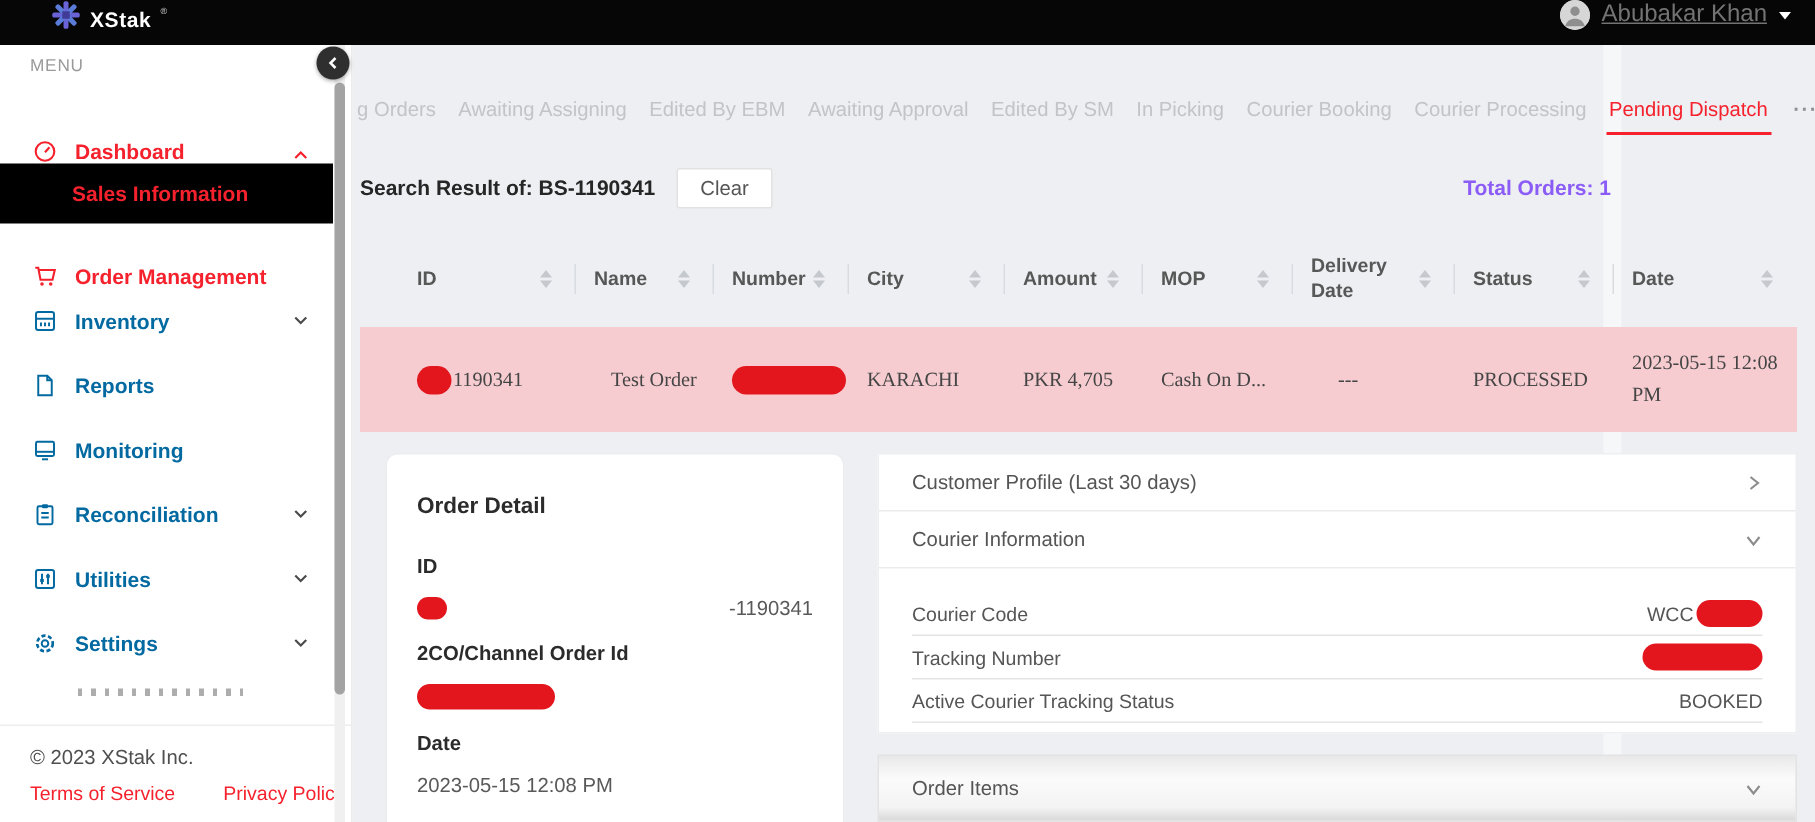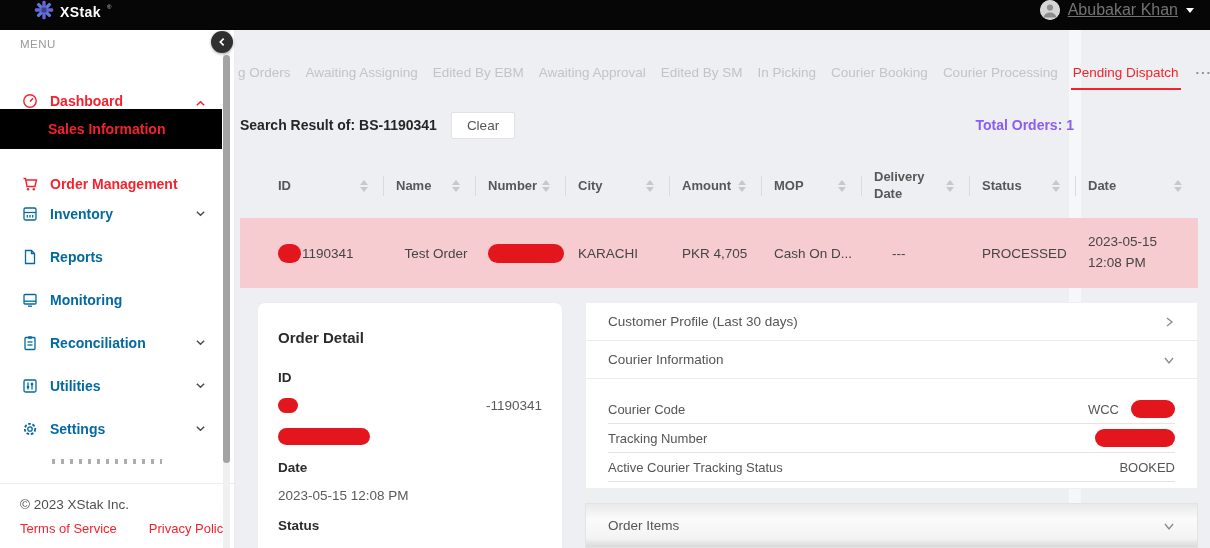--- a/index.html
+++ b/index.html
@@ -55,40 +55,40 @@
   .thead { position:absolute; left:5px; top:125px; width:958px; height:62px; display:flex; align-items:center; }
   .hcell { position:relative; height:100%; display:flex; align-items:center; padding-left:12px; font-size:13px; font-weight:bold; color:#575757; }
   .hcell::after { content:""; position:absolute; right:0; top:21px; width:1px; height:20px; background:#d8dbdf; }
   .hcell.last::after { display:none; }
   .hcell .lbl { line-height:1.3; }
   .sorter { margin-left:auto; margin-right:16px; display:flex; flex-direction:column; align-items:center; cursor:pointer; }
   .cu { width:0; height:0; border-left:4px solid transparent; border-right:4px solid transparent; border-bottom:5px solid #c5c8cc; margin-bottom:2px; }
   .cd { width:0; height:0; border-left:4px solid transparent; border-right:4px solid transparent; border-top:5px solid #c5c8cc; }
   .c0{width:144px;} .c1{width:92px;justify-content:center;} .c2{width:90px;} .c3{width:104px;} .c4{width:92px;} .c5{width:100px;} .c6{width:108px;} .c7{width:106px;} .c8{width:122px;}
   .hcell.c0{padding-left:38px;}
-  .trow { position:absolute; left:5px; top:188px; width:958px; height:70px; background:#f6ccd0; display:flex; align-items:center; font-size:13.5px; color:#454545; cursor:pointer; }
+  .trow { position:absolute; left:5px; top:188px; width:958px; height:70px; background:#f6ccd0; display:flex; align-items:center; font-size:13.5px; color:#454545; cursor:pointer;font-family:Liberation Serif, serif; }
   .tcell { padding-left:12px; display:flex; align-items:center; }
   .tcell.c0 { padding-left:38px; }
   .tcell.c6 { padding-left:30px; }
   .tcell.c8 { padding-right:8px; line-height:1.55; display:block; padding-top:0; }
   .redact { display:inline-block; background:#e3161e; border-radius:10px; vertical-align:middle; }
 
   
   .detail-card { position:absolute; left:22px; top:272px; width:306px; height:280px; background:#fff; border:1px solid #ebedf0; border-radius:8px; padding:26px 20px; }
   .dc-title { font-size:15px; font-weight:bold; color:#2b2b2b; margin-bottom:24px; }
   .f-label { font-size:13.5px; font-weight:bold; color:#2b2b2b; margin-bottom:13px; }
   .f-value { font-size:13.5px; color:#595959; margin-bottom:15px; display:flex; align-items:center;justify-content:space-between; }
 
   
   .right-panel { position:absolute; left:350px; top:272px; width:613px; background:#fff; border:1px solid #edeff1; }
   .sec-head { height:38px; display:flex; align-items:center; padding:0 22px; font-size:13.5px; color:#555; border-bottom:1px solid #ebebeb; cursor:pointer; }
   .sec-head .chev { margin-left:auto; display:flex; align-items:center; }
   .sec-body { padding:16px 22px 6px 22px; }
   .kv-row { height:29px; display:flex; align-items:center; border-bottom:1px solid #e4e4e4; font-size:13px; color:#555; }
-  .kv-val { margin-left:auto; display:flex; align-items:center;gap:10px; }
+  .kv-val { margin-left:auto; display:flex; align-items:center; }
   .order-items-card { position:absolute; left:350px; top:473px; width:613px; height:45px; display:flex; align-items:center; padding:0 22px; font-size:13.5px; color:#555;
     background:linear-gradient(180deg,#e9e9e9 0%,#fbfbfb 35%,#f3f3f3 80%,#d9d9d9 100%); border:1px solid #e3e3e3; cursor:pointer; }
   .order-items-card .chev { margin-left:auto; display:flex; align-items:center; }
 </style>
 </head>
 <body>
 
 <div id="app">
 
   <div class="topbar">
@@ -372,20 +372,21 @@
       <div class="tcell c8">2023-05-15 12:08 PM</div>
     </div>
 
     <div class="detail-card">
       <div class="dc-title">Order Detail</div>
       <div class="f-label">ID</div>
       <div class="f-value">
           <span class="redact" style="width:20px;height:15px;margin-right:1px"></span>
           <span>-1190341</span>
         </div>
+      <div class="f-label">2CO/Channel Order Id</div>
       <div class="f-value">
           <span class="redact" style="width:92px;height:17px"></span>
         </div>
       <div class="f-label">Date</div>
       <div class="f-value">2023-05-15 12:08 PM</div>
       <div class="f-label">Status</div>
     </div>
 
     <div class="right-panel">
       <div class="sec-head">

